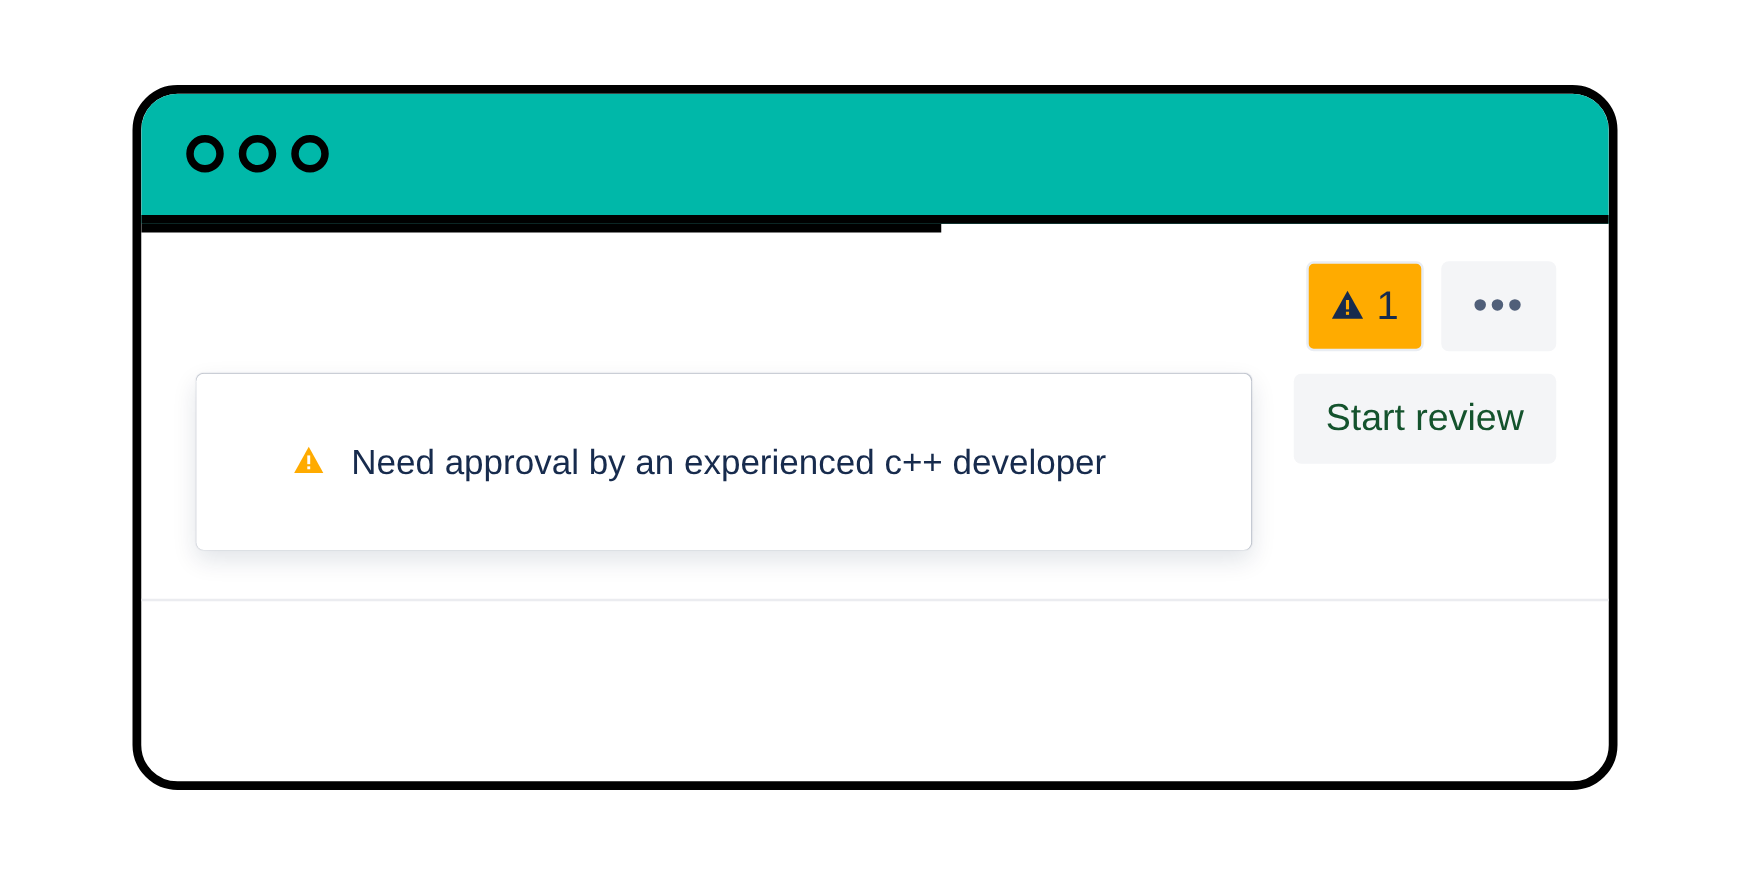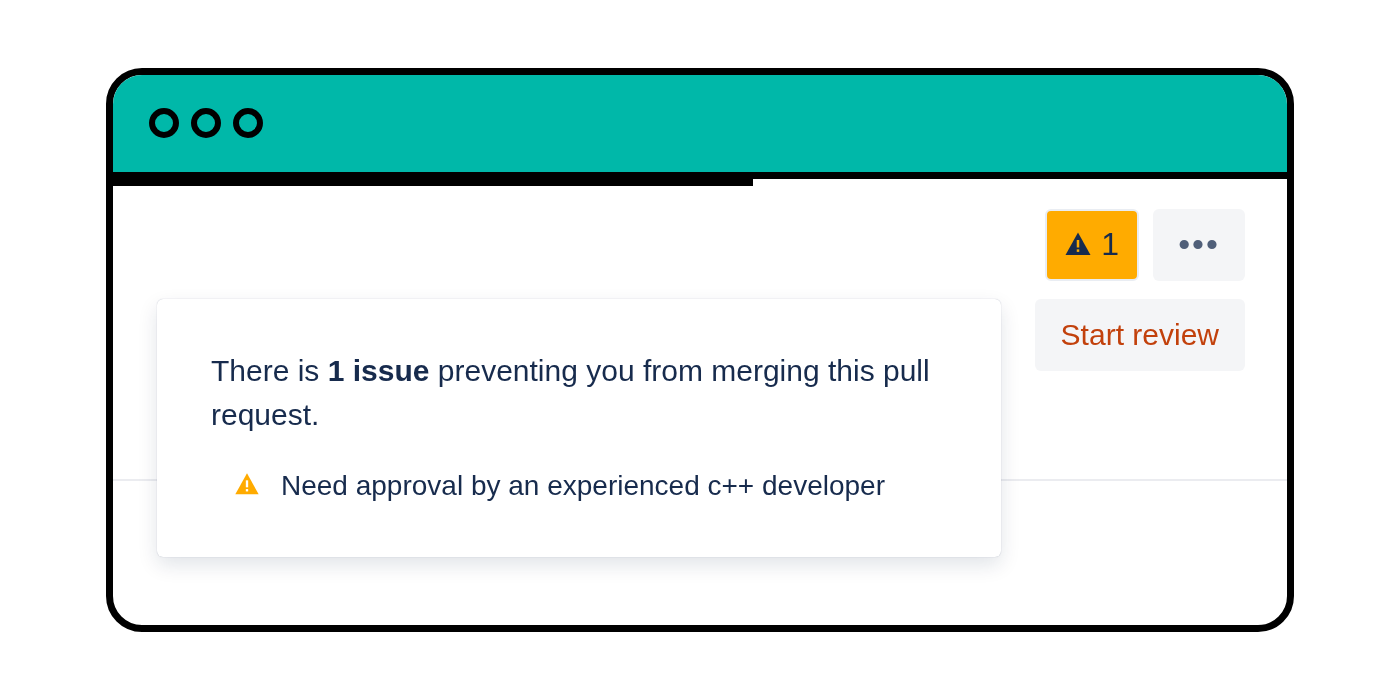--- a/index.html
+++ b/index.html
@@ -102,21 +102,21 @@
       padding: 0;
       font-size: 34px;
       letter-spacing: 2px;
       color: #505F79;
     }
     .review-row {
       display: flex;
       justify-content: flex-end;
     }
     .btn-start-review {
-      color: #c2410c;
+      color: #14532d;
     }
     .divider {
       position: absolute;
       left: 0;
       right: 0;
       top: 300px;
       height: 2px;
       background: #EBECF0;
     }
     .popover {
@@ -184,23 +184,20 @@
         <span>1</span>
       </div>
       <button class="btn btn-more">•••</button>
     </div>
 
     <div class="review-row">
       <button class="btn btn-start-review">Start review</button>
     </div>
 
     <div class="popover">
-      <p class="popover-heading">
-        <span>There is </span><span class="bold">1 issue</span><span> preventing you from merging this pull request.</span>
-      </p>
       <div class="issue-item">
         <svg viewBox="0 0 24 24">
           <path d="M12 2 L22 20 L2 20 Z" fill="#FFAB00"></path>
           <rect x="11" y="8" width="2" height="6" fill="#ffffff"></rect>
           <rect x="11" y="15.5" width="2" height="2" fill="#ffffff"></rect>
         </svg>
         <div class="issue-text">Need approval by an experienced c++ developer</div>
       </div>
     </div>
 

